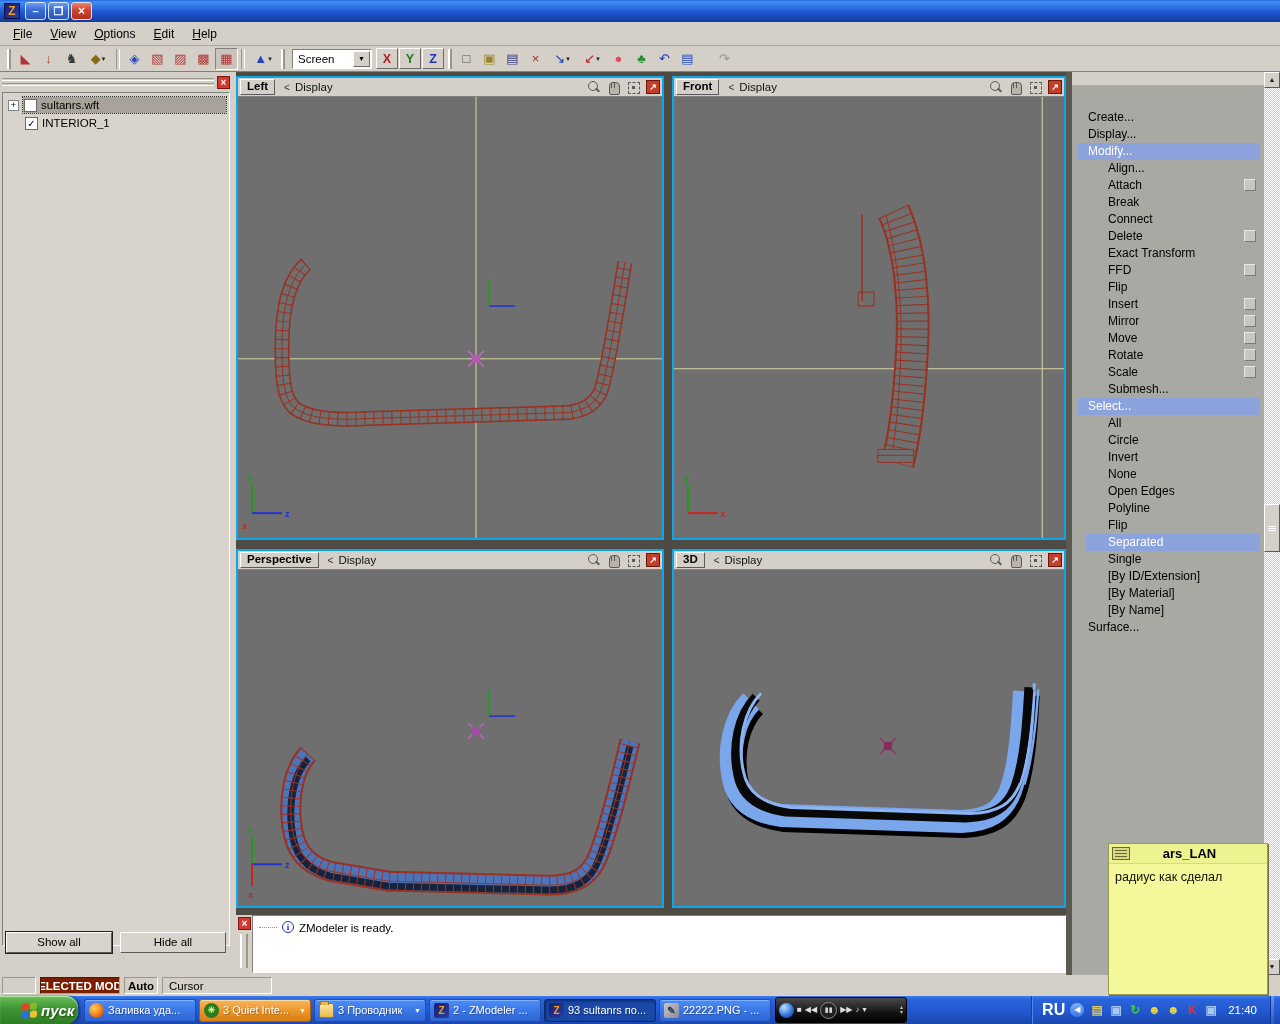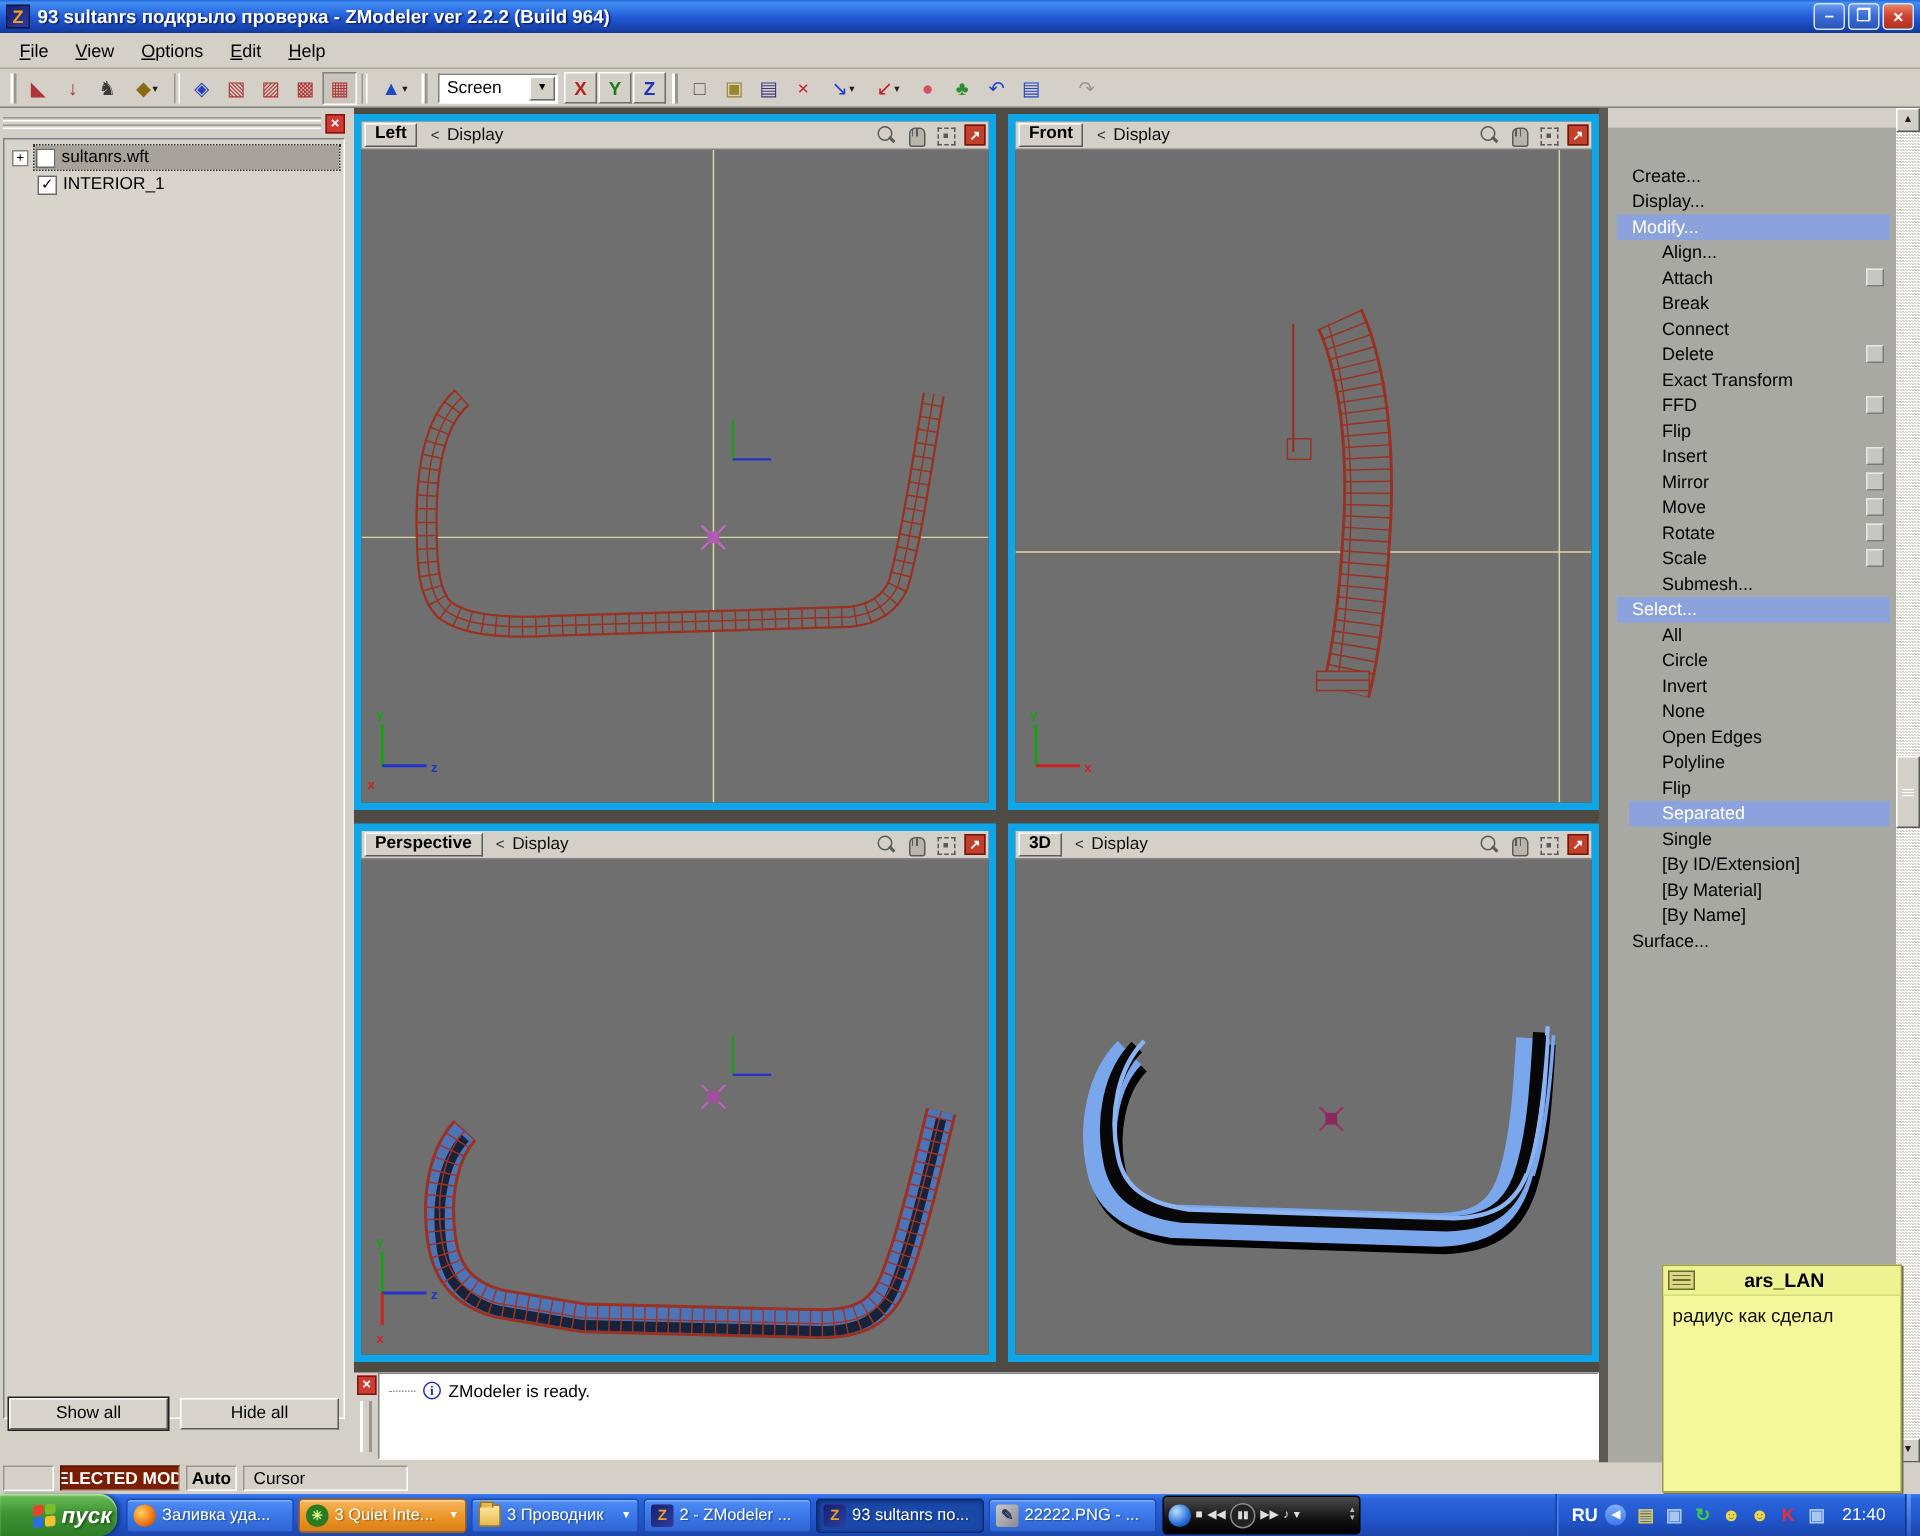--- a/index.html
+++ b/index.html
@@ -41,21 +41,21 @@
 .cbx{width:13px;height:13px;background:#fff;border:1px solid #6a6a6a;font-size:10px;line-height:11px;text-align:center;color:#000}
 .tree-label{font-size:11.5px;white-space:nowrap}
 .tree-row.selected .sel-wrap{background:#a7a39a;outline:1px dotted #303030;display:flex;align-items:center;gap:4px;flex:1;margin-right:3px;height:16px;padding-left:1px}
 .sel-wrap{display:flex;align-items:center;gap:4px;flex:1}
 .tree-row.child{padding-left:22px}
 .sp-btns{position:absolute;left:0;bottom:22px;width:232px;display:flex;justify-content:space-between;padding:0 6px}
 .xp-btn{width:106px;height:21px;background:#d8d4cc;border:1px solid;border-color:#fff #5a5a5a #5a5a5a #fff;font-size:11.5px;text-align:center;line-height:19px}
 .xp-btn.default{outline:1px solid #202020}
 
 .vp-region{position:absolute;left:236px;top:72px;width:830px;height:843px;background:#4e4a44}
-.viewport{position:absolute;border:5px solid #0ea5e9}
+.viewport{position:absolute;border:2px solid #0ea5e9}
 .vp-header{height:19px;background:#D4D0C8;display:flex;align-items:center;gap:5px;padding:0 2px;border-bottom:1px solid #808080}
 .vp-name{height:16px;padding:0 6px;background:#D4D0C8;border:1px solid;border-color:#fff #5a5a5a #5a5a5a #fff;font-weight:bold;font-size:11.5px;line-height:13px}
 .vp-chevron{font-size:10px;color:#303030;margin-left:4px}
 .vp-display{font-size:11.5px;color:#101010;flex:1}
 .vh-ico{width:15px;height:15px;position:relative;display:inline-block}
 .i-mag::before{content:"";position:absolute;left:2px;top:1px;width:8px;height:8px;border:1.5px solid #5a5a5a;border-radius:50%}
 .i-mag::after{content:"";position:absolute;left:9px;top:9px;width:5px;height:2px;background:#5a5a5a;transform:rotate(45deg)}
 .i-hand::before{content:"";position:absolute;left:3px;top:2px;width:9px;height:11px;background:#b8b4aa;border:1px solid #5a5a5a;border-radius:4px 4px 2px 2px}
 .i-hand::after{content:"";position:absolute;left:5px;top:3px;width:5px;height:5px;background:repeating-linear-gradient(90deg,#5a5a5a 0 1px,transparent 1px 3px)}
 .i-fit::before{content:"";position:absolute;left:2px;top:2px;width:10px;height:10px;border:1px dashed #5a5a5a}
@@ -126,33 +126,32 @@
 .ico-paint{background:linear-gradient(135deg,#c8c8c8,#8a8a96);color:#283858;position:relative}
 .ico-paint::before{content:"✎";font-size:10px}
 
 .wmp{width:132px;height:26px;margin-left:4px;background:linear-gradient(180deg,#4a4a4a,#141414 60%,#000);border:1px solid #000;border-radius:3px;display:flex;align-items:center;gap:3px;padding:0 3px;color:#d8d8d8}
 .wmp-orb{width:15px;height:15px;border-radius:50%;background:radial-gradient(circle at 35% 30%,#b8e0ff,#2a6ed8 60%,#0a3070);flex:none}
 .wmp-b{font-size:8px;line-height:1;color:#e0e0e0}
 .wmp-pause{width:17px;height:17px;border:1px solid #8a8a8a;border-radius:50%;display:flex;align-items:center;justify-content:center;font-size:7px;background:#222}
 .wmp-spin{display:flex;flex-direction:column;font-size:6px;color:#bbb;line-height:5px;margin-left:auto}
 
 .tray{margin-left:auto;display:flex;align-items:center;gap:5px;height:28px;padding:0 6px 0 10px;border-left:1px solid #1a3f9c;box-shadow:inset 1px 0 0 #4b86ee}
-.tray-lang{color:#fff;font-size:12px;font-weight:bold}
+.tray-lang{color:#fff;font-size:16px;font-weight:bold}
 .tray-chev{width:14px;height:14px;border-radius:50%;background:linear-gradient(#7fb0fa,#3b77e8);color:#fff;font-size:8px;line-height:14px;text-align:center}
 .tray-host{display:flex;align-items:center;gap:3px}
 .tray-ico{width:16px;height:16px;display:flex;align-items:center;justify-content:center;font-size:12px;font-weight:bold}
 .tray-time{color:#fff;font-size:11.5px;margin-left:4px}
 .tb-edge{width:4px;height:28px;background:linear-gradient(180deg,#5e9bf8,#2a5cc8);margin-left:8px;border-left:1px solid #17328a}
 </style>
 </head>
 <body>
 
 <div class="titlebar">
   <span class="app-icon">Z</span>
-  <span class="title-text">93 sultanrs подкрыло проверка - ZModeler ver 2.2.2 (Build 964)</span>
   <span class="win-btns">
     <span class="win-btn">–</span>
     <span class="win-btn">❐</span>
     <span class="win-btn close">×</span>
   </span>
 </div>
 
 <div class="menubar">
 
     <span class="menu-item">File</span>

